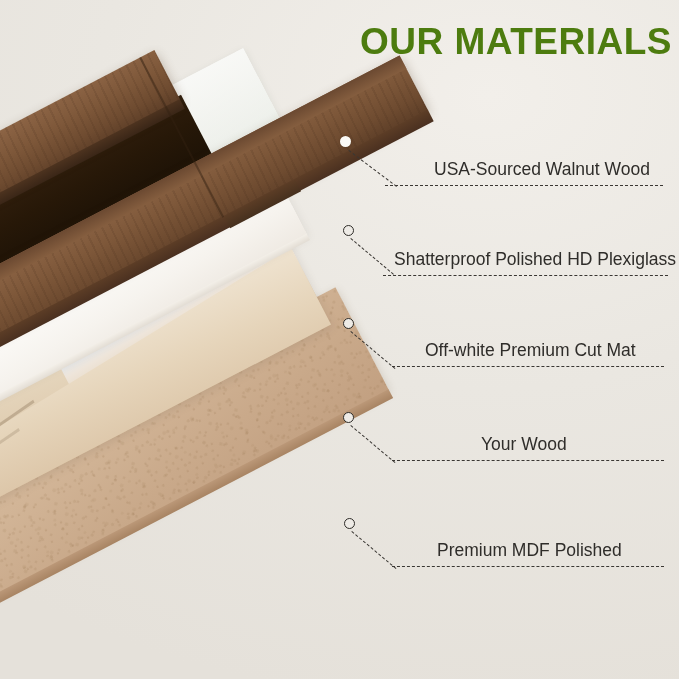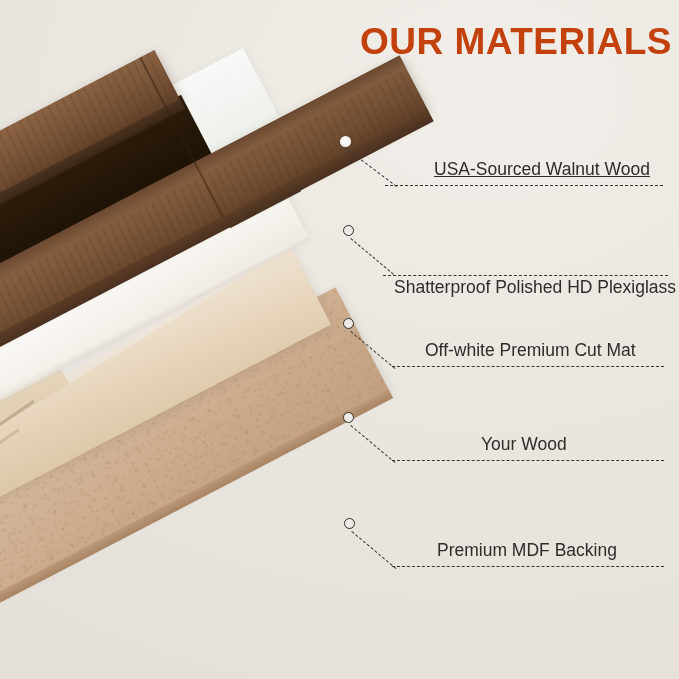--- a/index.html
+++ b/index.html
@@ -18,21 +18,21 @@
       radial-gradient(120% 90% at 72% 14%, #f2efea 0%, #eae7e1 48%, #e5e1da 100%);
   }
 
   
   .title{
     position:absolute;left:358px;top:22px;width:316px;
     text-align:center;
     font-size:37px;line-height:40px;
     font-weight:bold;
     letter-spacing:.5px;
-    color:#c2410c;
+    color:#4d7c0f;
     white-space:nowrap;
   }
 
   
   .layer{position:absolute;transform-origin:0 0;}
 
   
   .mdf{
     left:-250px;top:592px;
     width:660px;height:116px;
@@ -230,44 +230,44 @@
     <div class="mitre"></div>
     <div class="rail-cap"></div>
   </div>
 
   <div class="title">OUR MATERIALS</div>
 
   <div class="callout">
     <div class="dot-filled" style="left:340px;top:136px;"></div>
     <div class="leader" style="left:349px;top:150px;width:60px;transform:rotate(37deg);"></div>
     <div class="underline" style="left:385px;top:185px;width:278px;"></div>
-    <div class="clabel" style="left:434px;top:159px;text-decoration:underline;">USA-Sourced Walnut Wood</div>
+    <div class="clabel" style="left:434px;top:159px;">USA-Sourced Walnut Wood</div>
   </div>
 
   <div class="callout">
     <div class="dot-open" style="left:343px;top:225px;"></div>
     <div class="leader" style="left:351px;top:238px;width:56px;transform:rotate(40deg);"></div>
     <div class="underline" style="left:383px;top:275px;width:285px;"></div>
-    <div class="clabel" style="left:394px;top:249px;margin-top:28px;">Shatterproof Polished HD Plexiglass</div>
+    <div class="clabel" style="left:394px;top:249px;">Shatterproof Polished HD Plexiglass</div>
   </div>
 
   <div class="callout">
     <div class="dot-open" style="left:343px;top:318px;"></div>
     <div class="leader" style="left:351px;top:331px;width:58px;transform:rotate(40deg);"></div>
     <div class="underline" style="left:392px;top:366px;width:272px;"></div>
     <div class="clabel" style="left:425px;top:340px;">Off-white Premium Cut Mat</div>
   </div>
 
   <div class="callout">
     <div class="dot-open" style="left:343px;top:412px;"></div>
     <div class="leader" style="left:351px;top:425px;width:58px;transform:rotate(40deg);"></div>
     <div class="underline" style="left:392px;top:460px;width:272px;"></div>
     <div class="clabel" style="left:481px;top:434px;">Your Wood</div>
   </div>
 
   <div class="callout">
     <div class="dot-open" style="left:344px;top:518px;"></div>
     <div class="leader" style="left:352px;top:531px;width:58px;transform:rotate(40deg);"></div>
     <div class="underline" style="left:392px;top:566px;width:272px;"></div>
-    <div class="clabel" style="left:437px;top:540px;">Premium MDF Backing</div>
+    <div class="clabel" style="left:437px;top:540px;">Premium MDF Polished</div>
   </div>
 
 </div>
 
 </body></html>

